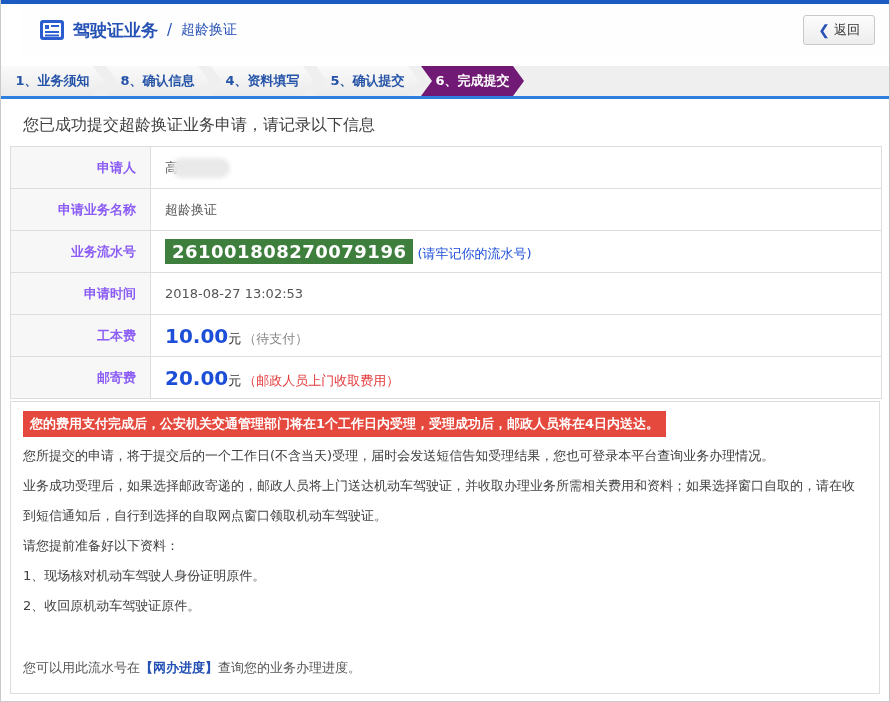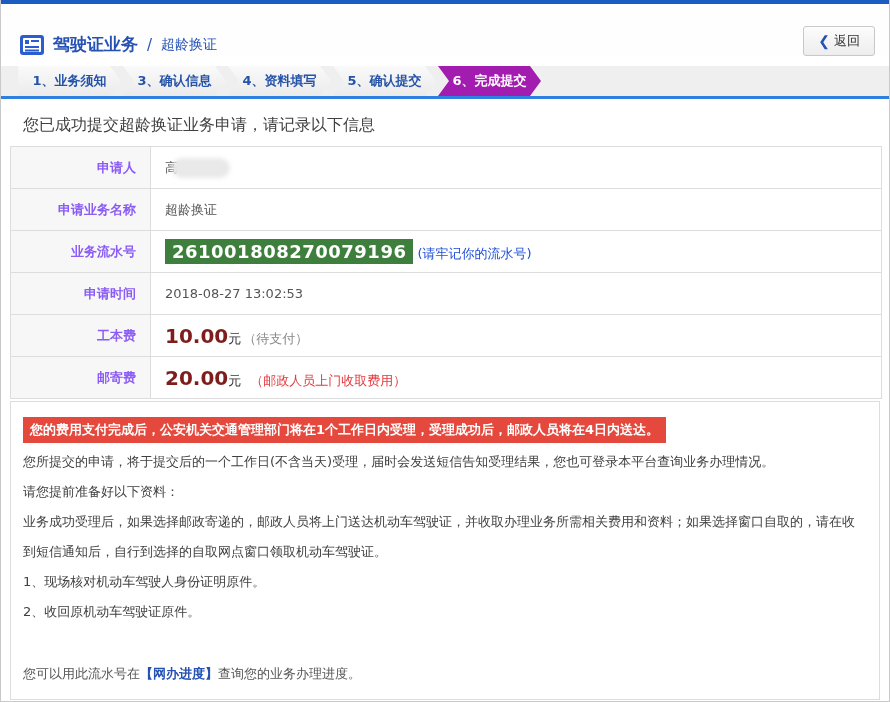--- a/index.html
+++ b/index.html
@@ -4,63 +4,63 @@
 <style>
   * { margin:0; padding:0; box-sizing:border-box; }
   body {
     font-family: "DejaVu Sans", "Liberation Sans", sans-serif;
     background:#fff; width:890px; height:702px;
   }
   .page { width:890px; height:702px; border:1px solid #c9c9c9; border-top:none; background:#fff; overflow:hidden; position:relative; }
   .topbar { height:4px; background:#1c5cc2; width:100%; }
 
   
-  header { height:52px; display:flex; align-items:flex-end; justify-content:space-between; padding:0 14px 0 18px; background:#fefefe; }
+  header { height:52px; display:flex; align-items:center; justify-content:space-between; padding:0 14px 0 18px; background:#fefefe;margin-left:20px; }
   .title-wrap { display:flex; align-items:center; gap:8px; }
   .doc-icon { display:inline-flex; }
   .h-title { color:#2551b5; font-size:17px; font-weight:bold; }
   .h-sep { color:#2551b5; font-size:15px; margin:0 1px; }
   .h-sub  { color:#2551b5; font-size:14px; }
   .back-btn {
     display:inline-flex; align-items:center; gap:4px; cursor:pointer;
     background:linear-gradient(#fcfcfc,#ededed); border:1px solid #c8c8c8; border-radius:3px;
     padding:5px 14px; font-size:13px; color:#333; font-family:inherit;
   }
   .back-btn .chev { color:#2551b5; font-weight:bold; font-size:14px; line-height:1; }
 
   
-  .steps { display:flex; background:#efefef; height:30px; margin-top:10px; padding-left:17px; }
+  .steps { display:flex; background:#efefef; height:30px; margin-top:10px; padding-left:0; }
   .step {
     width:103px; height:30px; line-height:30px; text-align:center;
     font-size:13px; font-weight:bold; color:#2553a8; cursor:pointer;
     background:linear-gradient(#fafafa,#ebebeb); margin-right:2px;
     clip-path:polygon(0 0, calc(100% - 11px) 0, 100% 50%, calc(100% - 11px) 100%, 0 100%, 11px 50%);
   }
   .step.first { clip-path:polygon(0 0, calc(100% - 11px) 0, 100% 50%, calc(100% - 11px) 100%, 0 100%); }
-  .step.active { background:#a21caf; color:#fff; }
+  .step.active { background:#701a75; color:#fff; }
   .steps-underline { height:3px; background:#2e7fe0; width:100%; }
 
   
   .success-heading { font-size:16px; color:#404040; font-weight:normal; margin:16px 0 10px 22px; }
 
   
   table.result { border-collapse:collapse; width:872px; margin:0 9px; table-layout:fixed; }
   table.result th, table.result td { border:1px solid #ddd; height:42px; font-size:13px; }
   table.result th { width:140px; background:#f7f7f7; text-align:right; padding-right:14px; color:#8b5cf6; font-weight:bold; }
   table.result td { padding-left:14px; color:#555; text-align:left; }
   .badge { display:inline-block; background:#3e7f3e; color:#ffffff; font-weight:bold; font-size:18px; padding:2px 7px; letter-spacing:0.5px; }
   .badge-note { color:#1d4ed8; font-size:13px; margin-left:4px; }
-  .amount { color:#7f1d1d; font-size:20px; font-weight:bold; }
+  .amount { color:#1d4ed8; font-size:20px; font-weight:bold; }
   .unit { color:#333; font-size:13px; }
   .fee-note-gray { color:#888; font-size:13px; margin-left:2px; }
-  .fee-note-red { color:#e4393c; font-size:13px; margin-left:9px; }
+  .fee-note-red { color:#e4393c; font-size:13px; margin-left:2px; }
   .redact { display:inline-block; width:58px; height:20px; background:#e9e9e9; border-radius:10px; filter:blur(2px); vertical-align:middle; margin-left:-6px; }
 
   
-  .notes { border:1px solid #ddd; margin:2px 9px 0; padding:15px 12px 16px; min-height:234px; }
+  .notes { border:1px solid #ddd; margin:2px 9px 0; padding:9px 12px 16px; min-height:234px; }
   .banner { display:inline-block; background:#e5493d; color:#fff; font-weight:bold; font-size:13px; padding:4px 7px; margin-bottom:4px; }
   .para { color:#404040; font-size:13px; line-height:30px; }
   .footer-note { color:#555; font-size:13px; margin-top:38px; }
   .footer-note b { color:#2551b5; cursor:pointer; }
 
   
   .actions { text-align:right; padding:26px 64px 0 0; }
 </style>
 </head>
 <body>
@@ -85,21 +85,21 @@
       <span class="h-sub">超龄换证</span>
     </div>
     <button class="back-btn">
       <span class="chev">❮</span>
       <span>返回</span>
     </button>
   </header>
 
   <nav class="steps">
       <div class="step first">1、业务须知</div>
-      <div class="step">3、确认信息</div>
+      <div class="step">8、确认信息</div>
       <div class="step">4、资料填写</div>
       <div class="step">5、确认提交</div>
       <div class="step active">6、完成提交</div>
     </nav>
   <div class="steps-underline"></div>
 
   <h2 class="success-heading">您已成功提交超龄换证业务申请，请记录以下信息</h2>
 
   <table class="result">
     <tbody>
@@ -127,22 +127,22 @@
           <th>邮寄费</th>
           <td><span class="amount">20.00</span><span class="unit">元</span><span class="fee-note-red">（邮政人员上门收取费用）</span></td>
         </tr>
       </tbody>
   </table>
 
   <section class="notes">
     <div class="banner">您的费用支付完成后，公安机关交通管理部门将在1个工作日内受理，受理成功后，邮政人员将在4日内送达。</div>
     <div id="paras">
         <p class="para">您所提交的申请，将于提交后的一个工作日(不含当天)受理，届时会发送短信告知受理结果，您也可登录本平台查询业务办理情况。</p>
+        <p class="para">业务成功受理后，如果选择邮政寄递的，邮政人员将上门送达机动车驾驶证，并收取办理业务所需相关费用和资料；如果选择窗口自取的，请在收到短信通知后，自行到选择的自取网点窗口领取机动车驾驶证。</p>
         <p class="para">请您提前准备好以下资料：</p>
-        <p class="para">业务成功受理后，如果选择邮政寄递的，邮政人员将上门送达机动车驾驶证，并收取办理业务所需相关费用和资料；如果选择窗口自取的，请在收到短信通知后，自行到选择的自取网点窗口领取机动车驾驶证。</p>
         <p class="para">1、现场核对机动车驾驶人身份证明原件。</p>
         <p class="para">2、收回原机动车驾驶证原件。</p>
       </div>
     <p class="footer-note">
       <span>您可以用此流水号在</span><b>【网办进度】</b><span>查询您的业务办理进度。</span>
     </p>
   </section>
 
   <div class="actions">
     

